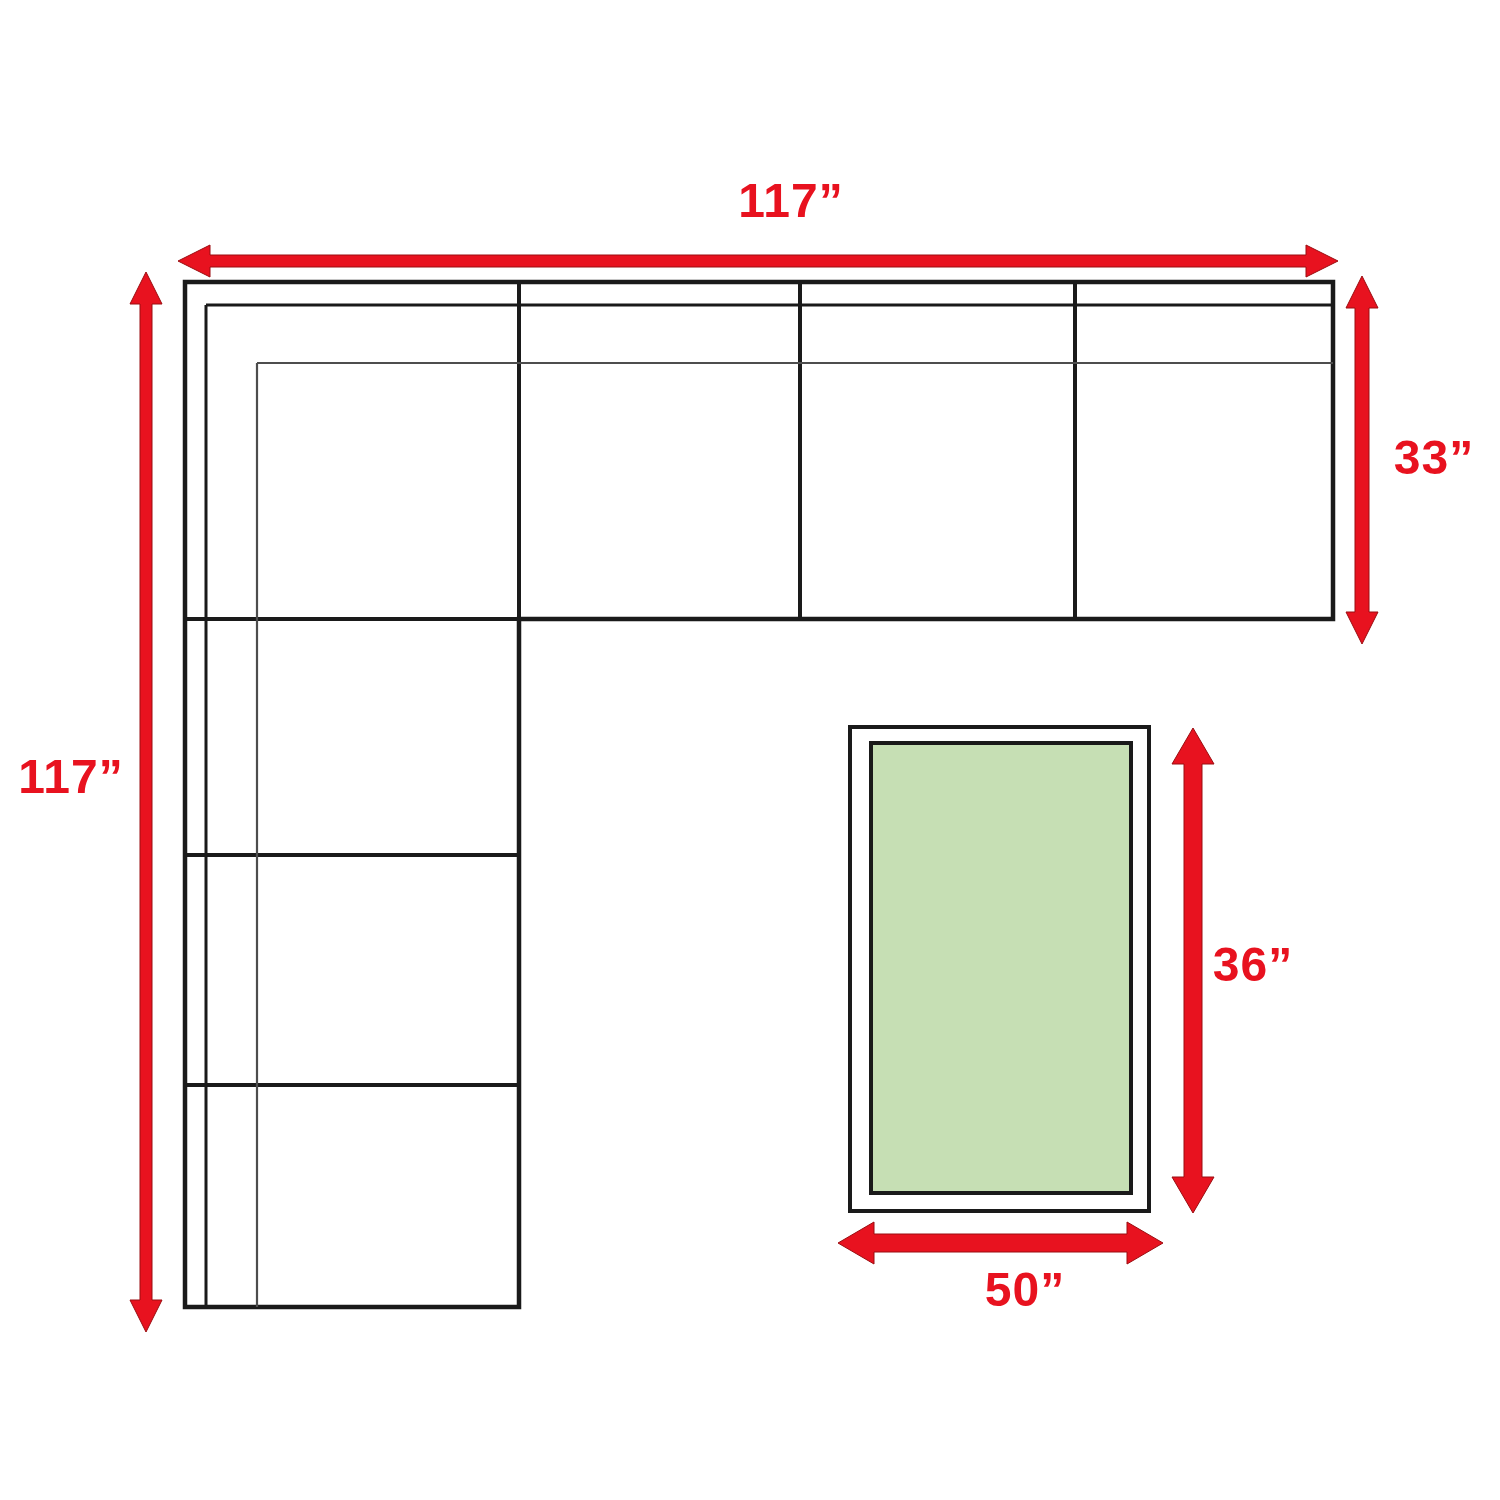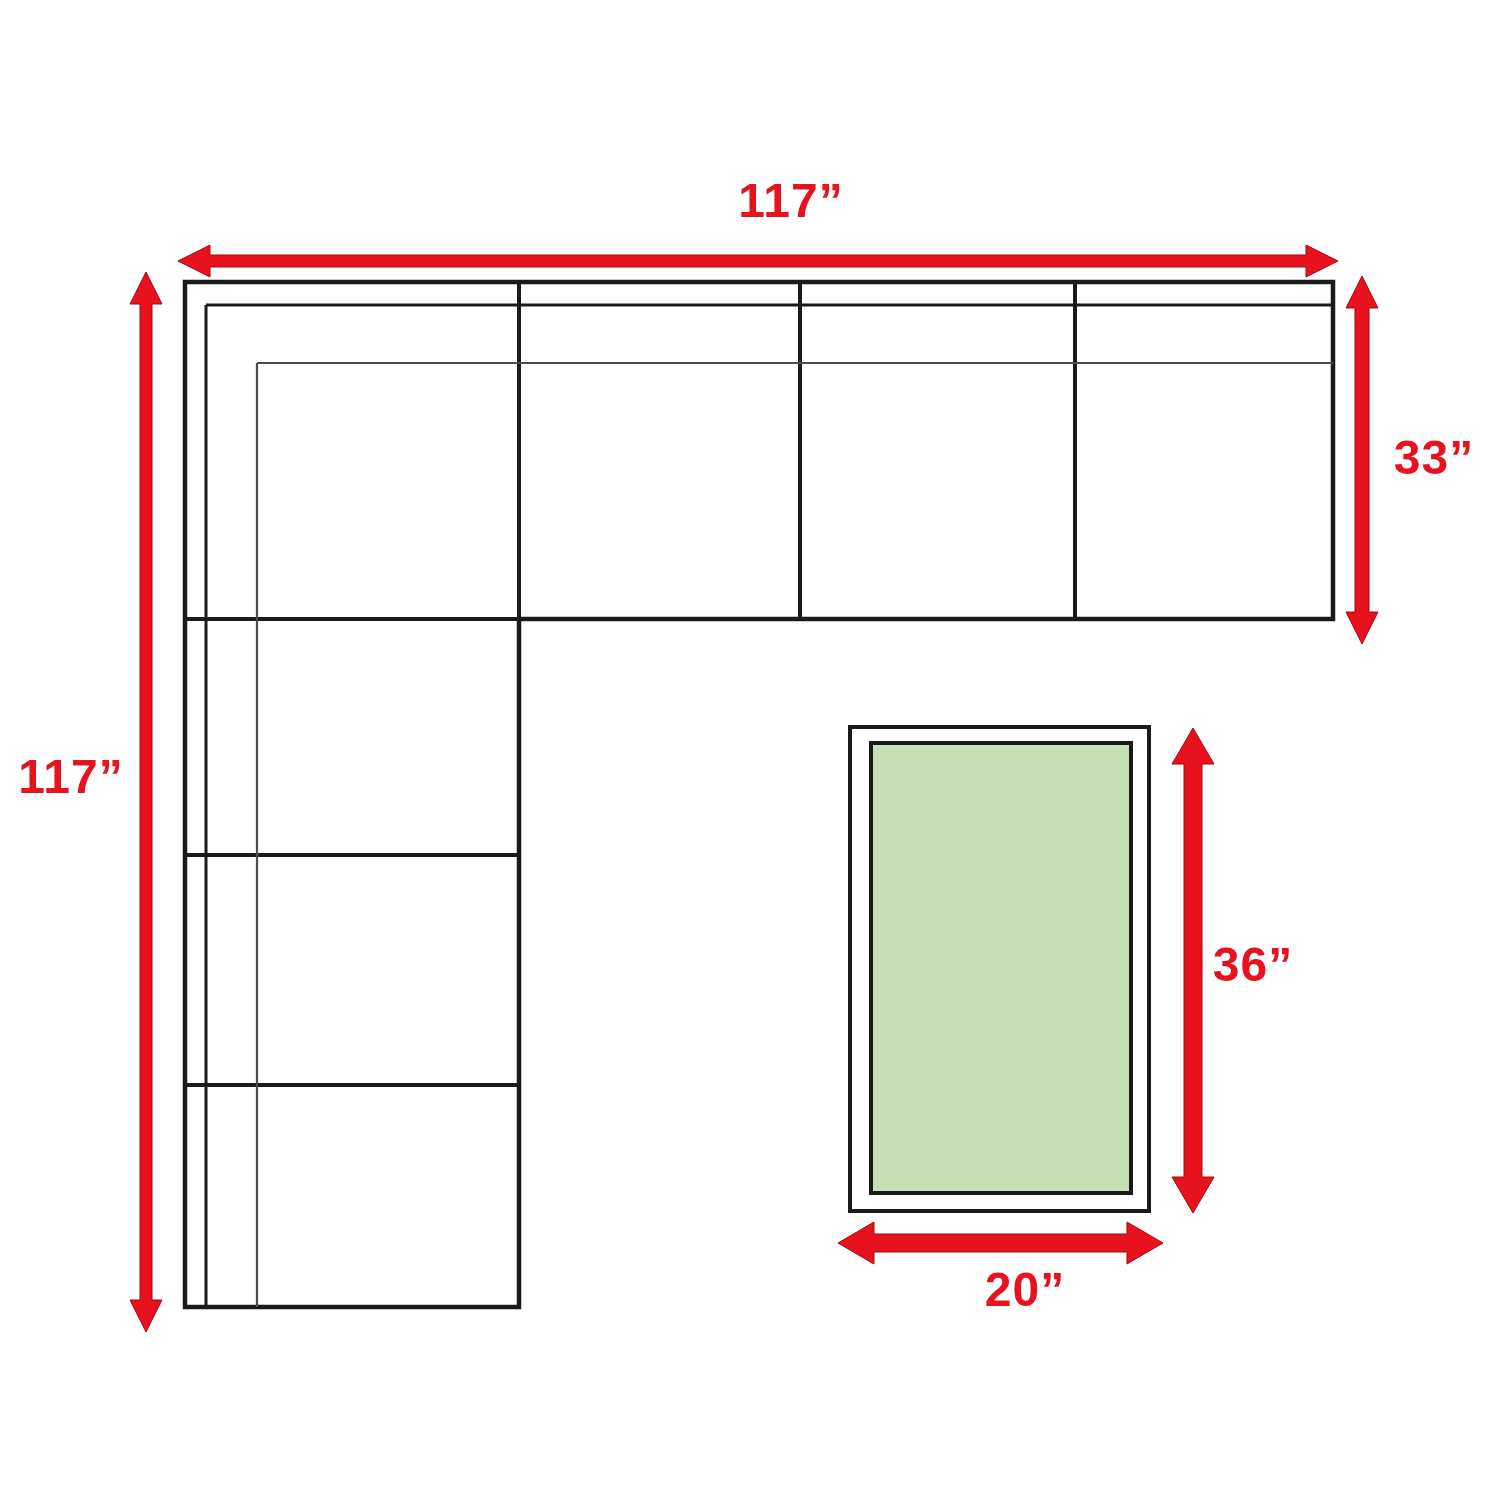--- a/index.html
+++ b/index.html
@@ -123,15 +123,15 @@
   </svg>
 
   <div class="dim-label" style="left:791px; top:201px;">117”</div>
 
   <div class="dim-label" style="left:71px; top:777px;">117”</div>
 
   <div class="dim-label" style="left:1424px; top:458px;margin-left:10px;">33”</div>
 
   <div class="dim-label" style="left:1253px; top:965px;">36”</div>
 
-  <div class="dim-label" style="left:1025px; top:1290px;">20”</div>
+  <div class="dim-label" style="left:1025px; top:1290px;">50”</div>
 
 </div>
 
 </body></html>

